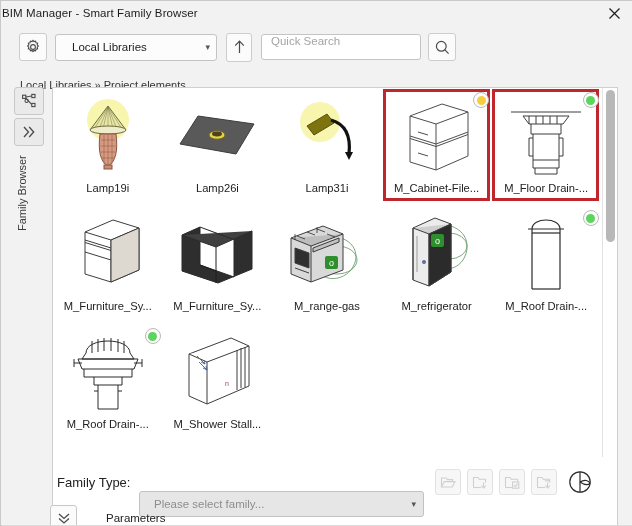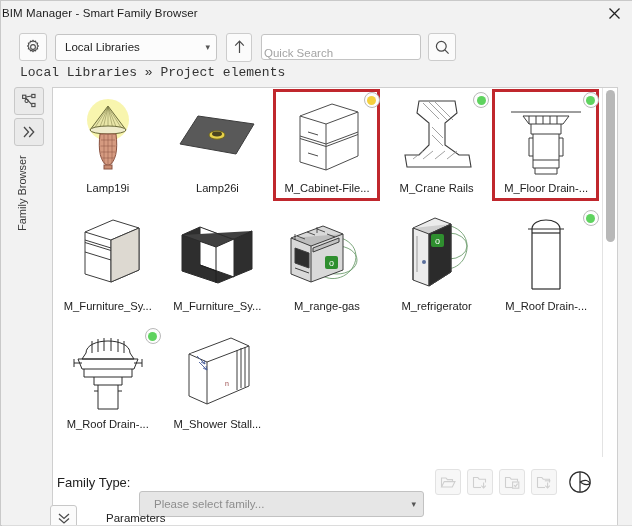--- a/index.html
+++ b/index.html
@@ -55,41 +55,41 @@
     display: flex; align-items: center; justify-content: center;
     cursor: pointer;
   }
   .gear-btn { margin-left: 17px; }
   .combo {
     margin-left: 8px;
     width: 162px; height: 27px;
     border: 1px solid #c4c4c4; border-radius: 3px;
     background: #fcfcfc;
     display: flex; align-items: center;
-    padding: 0 6px 0 9px;
+    padding: 0 6px 0 16px;
     cursor: pointer;
   }
   .combo-label { flex: 1; font-size: 11.5px; color: #222; }
   .caret { font-size: 9px; color: #555; line-height: 1; }
   .up-btn { margin-left: 9px; height: 29px; width: 26px; }
   .search-box {
     margin-left: 9px;
     width: 160px; height: 26px;
     border: 1px solid #c4c4c4; border-radius: 3px;
     background: #ffffff;
-    display: flex; align-items: flex-end;
-    padding-left: 2px;
+    display: flex; align-items: flex-start;
+    padding-left: 9px;
   }
   .search-ph { font-size: 11.5px; color: #a4a4a4; }
   .search-btn { margin-left: 7px; width: 28px; height: 28px; }
 
   
   .breadcrumb {
-    position: absolute; left: 18px; top: 40px;
-    font-size: 13px; color: #333; font-family: Liberation Mono, monospace;
+    position: absolute; left: 18px; top: 54px;
+    font-size: 11px; color: #333;
   }
 
   
   .rail {
     position: absolute; left: 8px; top: 62px;
     width: 38px; height: 360px;
   }
   .rail-btn {
     width: 30px; height: 28px;
     border: 1px solid #c8c8c8; border-radius: 3px;
@@ -332,20 +332,31 @@
           <div class="thumb">
             <svg width="86" height="60" viewBox="0 0 86 60">
               <path d="M24 10 L80 18 L62 48 L6 38 Z" fill="#595959" stroke="#3d3d3d" stroke-width="1"></path>
               <ellipse cx="43" cy="29" rx="8" ry="4.2" fill="#e8d24a" stroke="#6b6320" stroke-width="1"></ellipse>
               <ellipse cx="43" cy="28" rx="5" ry="2.4" fill="#4a4420"></ellipse>
             </svg>
           </div>
           <div class="cell-label">Lamp26i</div>
         </div>
 
+        <div class="cell">
+          <div class="thumb">
+            <svg width="80" height="80" viewBox="0 0 80 80">
+              <circle cx="33" cy="26" r="20" fill="#f7f3a0" opacity=".85"></circle>
+              <path d="M20 30 L40 18 L47 27 L27 39 Z" fill="#7d7410" stroke="#55500a" stroke-width="1"></path>
+              <path d="M44 24 C58 28 64 40 62 58" stroke="#111" stroke-width="3.2" fill="none"></path>
+              <path d="M58 56 L66 56 L62 64 Z" fill="#111"></path>
+            </svg>
+          </div>
+          <div class="cell-label">Lamp31i</div>
+        </div>
 
         <div class="cell">
           <div class="sel-box"></div>
           <div class="thumb">
             <svg width="78" height="84" viewBox="0 0 78 84">
               <g fill="#ffffff" stroke="#4d4d4d" stroke-width="1">
                 <path d="M12 22 L44 10 L70 18 L70 62 L38 76 L12 68 Z"></path>
                 <path d="M12 22 L38 30 L70 18"></path>
                 <path d="M38 30 L38 76"></path>
                 <path d="M12 42 L38 50 M38 50 L70 38"></path>
@@ -356,38 +367,20 @@
               </g>
             </svg>
           </div>
           <div class="badge">
             <span class="dot" style="background:#f4d03f"></span>
           </div>
           <div class="cell-label">M_Cabinet-File...</div>
         </div>
 
 
-        <div class="cell">
-          <div class="thumb">
-            <svg width="76" height="86" viewBox="0 0 76 86">
-              <g fill="#ffffff" stroke="#3d3d3d" stroke-width="1.1">
-                <path d="M20 8 L56 8 L58 20 L46 30 L46 52 L60 62 L70 62 L72 74 L8 74 L6 62 L20 62 L30 52 L30 30 L18 20 Z"></path>
-              </g>
-              <g stroke="#8a8a8a" stroke-width=".8">
-                <path d="M24 10 L40 26 M30 9 L48 27 M36 9 L54 27"></path>
-                <path d="M33 34 L44 45 M33 42 L44 53"></path>
-                <path d="M14 66 L24 58 M24 66 L34 58 M36 66 L46 58 M48 66 L58 58"></path>
-              </g>
-            </svg>
-          </div>
-          <div class="badge">
-            <span class="dot" style="background:#5fd35f"></span>
-          </div>
-          <div class="cell-label">M_Crane Rails</div>
-        </div>
 
         <div class="cell">
           <div class="sel-box"></div>
           <div class="thumb">
             <svg width="82" height="84" viewBox="0 0 82 84">
               <g fill="none" stroke="#3d3d3d" stroke-width="1">
                 <path d="M6 18 L76 18"></path>
                 <path d="M18 22 L64 22 L58 30 L24 30 Z"></path>
                 <path d="M24 22 L24 30 M31 22 L31 30 M38 22 L38 30 M45 22 L45 30 M52 22 L52 30"></path>
                 <path d="M26 30 L26 40 L56 40 L56 30"></path>

